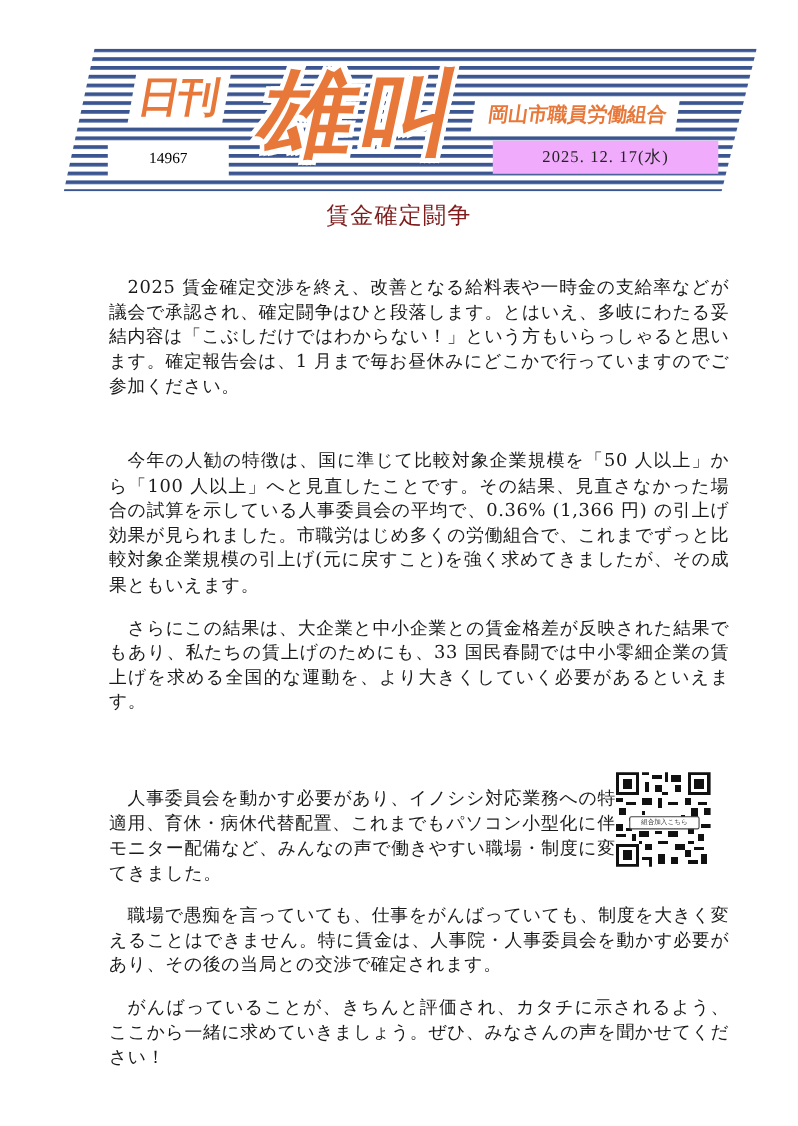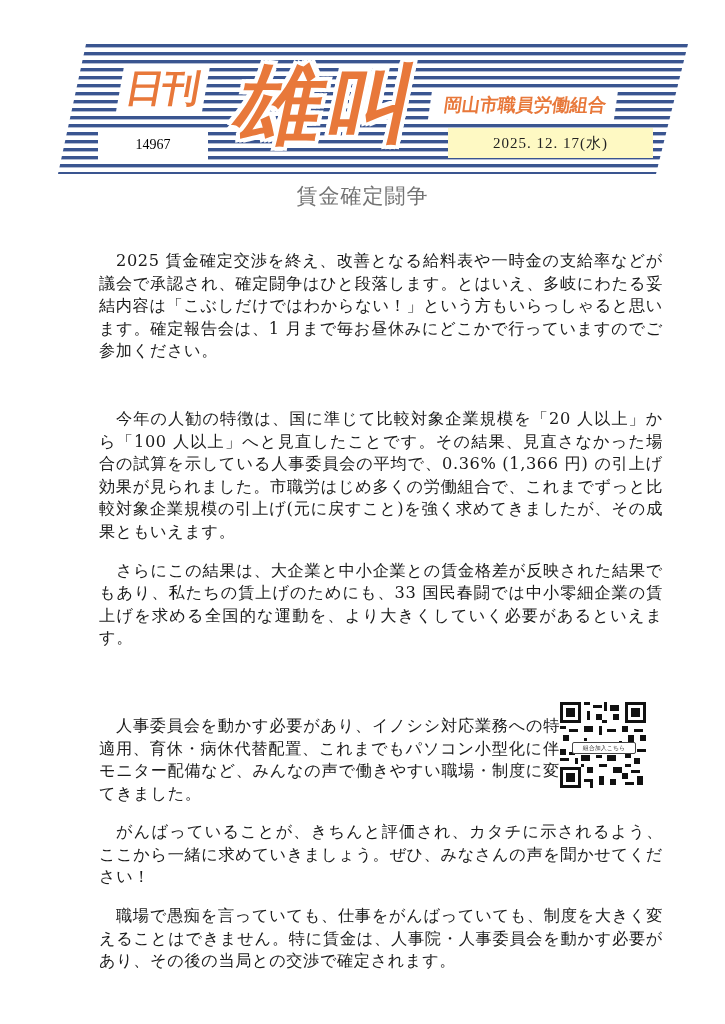--- a/index.html
+++ b/index.html
@@ -28,27 +28,27 @@
     position: absolute; left: 372px; top: 46px; background: #ffffff; padding: 2px 10px 2px 14px;
     font-family: "DejaVu Sans", sans-serif; font-weight: bold; font-size: 18px; color: #e8783a;
     letter-spacing: 0px; transform: skewX(-8deg); line-height: 26px;
   }
   .issue-no {
     position: absolute; left: 40px; top: 86px; width: 110px; height: 30px; background: #ffffff;
     font-size: 14px; line-height: 30px; text-align: center; color: #000000;
     font-family: "Liberation Serif", serif;
   }
   .issue-date {
-    position: absolute; left: 390px; top: 84px; width: 205px; height: 30px; background: #fef9c3;
+    position: absolute; left: 390px; top: 84px; width: 205px; height: 30px; background: #f0abfc;
     font-size: 15px; line-height: 30px; text-align: center; color: #222;
     font-family: "Liberation Serif", serif; letter-spacing: 1px;
   }
   .article-title {
     position: absolute; left: 0; top: 182px; width: 725px; text-align: center;
-    font-family: "DejaVu Sans", sans-serif; font-size: 21px; color: #737373; letter-spacing: 1px;
+    font-family: "DejaVu Sans", sans-serif; font-size: 21px; color: #7f1d1d; letter-spacing: 1px;
     margin: 0; font-weight: normal;
   }
   .body-text {
     position: absolute; left: 83px; top: 234px; width: 596px;
     font-size: 16.2px; line-height: 22.6px; letter-spacing: 0.6px;
   }
   .para { margin: 16px; text-indent: 1.05em; text-align: justify; }
   .gap { height: 13px; }
   .gap-lg { height: 20px; }
   .narrow { width: 478px; }
@@ -81,27 +81,27 @@
   <div class="org-name">岡山市職員労働組合</div>
   <div class="issue-no">14967</div>
   <div class="issue-date">2025. 12. 17(水)</div>
 </header>
 
 <h1 class="article-title">賃金確定闘争</h1>
 
 <main class="body-text">
   <p class="para">2025 賃金確定交渉を終え、改善となる給料表や一時金の支給率などが議会で承認され、確定闘争はひと段落します。とはいえ、多岐にわたる妥結内容は「こぶしだけではわからない！」という方もいらっしゃると思います。確定報告会は、1 月まで毎お昼休みにどこかで行っていますのでご参加ください。</p>
   <div class="gap"></div>
-  <p class="para">今年の人勧の特徴は、国に準じて比較対象企業規模を「20 人以上」から「100 人以上」へと見直したことです。その結果、見直さなかった場合の試算を示している人事委員会の平均で、0.36% (1,366 円) の引上げ効果が見られました。市職労はじめ多くの労働組合で、これまでずっと比較対象企業規模の引上げ(元に戻すこと)を強く求めてきましたが、その成果ともいえます。</p>
+  <p class="para">今年の人勧の特徴は、国に準じて比較対象企業規模を「50 人以上」から「100 人以上」へと見直したことです。その結果、見直さなかった場合の試算を示している人事委員会の平均で、0.36% (1,366 円) の引上げ効果が見られました。市職労はじめ多くの労働組合で、これまでずっと比較対象企業規模の引上げ(元に戻すこと)を強く求めてきましたが、その成果ともいえます。</p>
   <p class="para">さらにこの結果は、大企業と中小企業との賃金格差が反映された結果でもあり、私たちの賃上げのためにも、33 国民春闘では中小零細企業の賃上げを求める全国的な運動を、より大きくしていく必要があるといえます。</p>
   <div class="gap"></div>
   <div class="gap-lg"></div>
   <p class="para" style="width:478px; display:block;">人事委員会を動かす必要があり、イノシシ対応業務への特勤適用、育休・病休代替配置、これまでもパソコン小型化に伴うモニター配備など、みんなの声で働きやすい職場・制度に変えてきました。</p>
+  <p class="para">職場で愚痴を言っていても、仕事をがんばっていても、制度を大きく変えることはできません。特に賃金は、人事院・人事委員会を動かす必要があり、その後の当局との交渉で確定されます。</p>
   <p class="para">がんばっていることが、きちんと評価され、カタチに示されるよう、ここから一緒に求めていきましょう。ぜひ、みなさんの声を聞かせてください！</p>
-  <p class="para">職場で愚痴を言っていても、仕事をがんばっていても、制度を大きく変えることはできません。特に賃金は、人事院・人事委員会を動かす必要があり、その後の当局との交渉で確定されます。</p>
 </main>
 
 <div class="qr">
   <svg width="86" height="86" viewBox="0 0 29 29" shape-rendering="crispEdges">
     <rect width="29" height="29" fill="#fff"></rect>
     <g fill="#111">
       <rect x="0" y="0" width="7" height="7"></rect>
         <rect x="1" y="1" width="5" height="5" fill="#fff"></rect>
         <rect x="2" y="2" width="3" height="3"></rect>
       <rect x="22" y="0" width="7" height="7"></rect>

